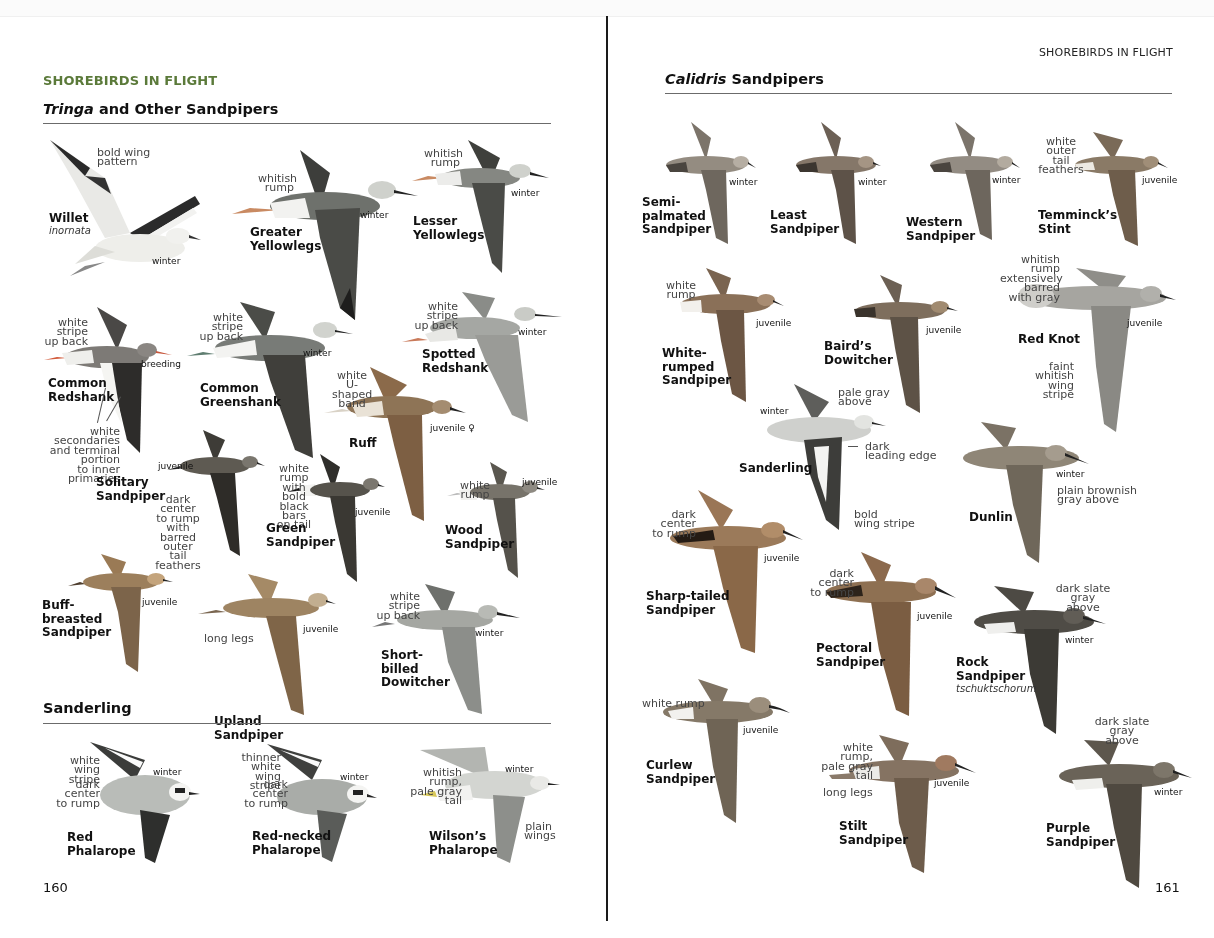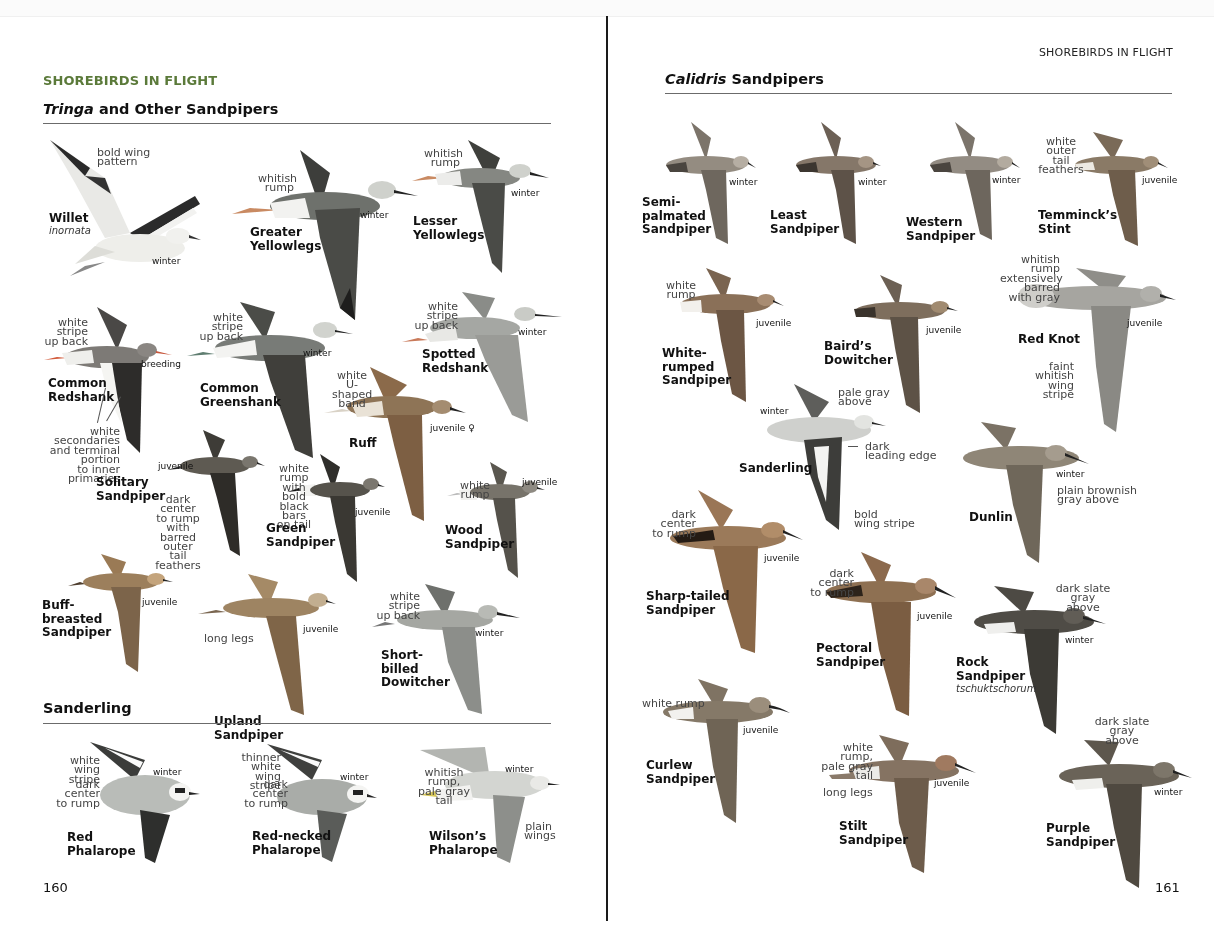--- a/index.html
+++ b/index.html
@@ -317,21 +317,21 @@
     <svg width="145" height="120" viewBox="0 0 145 120">
       <path d="M5 5 L70 2 L75 35 Z" fill="#b3b5b1"></path>
       <ellipse cx="80" cy="40" rx="50" ry="14" fill="#d3d5d1"></ellipse>
       <path d="M5 50 L20 46 L22 52 Z" fill="#d8c85a"></path>
       <path d="M20 45 L55 40 L58 55 L25 56 Z" fill="#f2f2f0"></path>
       <ellipse cx="125" cy="38" rx="10" ry="7" fill="#e9e9e6"></ellipse>
       <path d="M133 38 L145 40 L133 40 Z" fill="#222"></path>
       <path d="M78 50 L110 52 L95 118 L82 112 Z" fill="#8d8f8b"></path>
     </svg>
   </div>
-  <div class="note r" style="left:414px; top:768px; width:60px;text-align:center;">whitish rump,
+  <div class="note r" style="left:402px; top:768px; width:60px;">whitish rump,
 pale gray tail</div>
   <div class="plumage" style="left:505px; top:764px;">winter</div>
   <div class="note r" style="left:524px; top:822px; width:28px;">plain
 wings</div>
   <div class="name" style="left:429px; top:830px;">Wilson’s
 Phalarope</div>
 
   <div class="folio" style="left:43px; top:880px;">160</div>
 </div>
 

